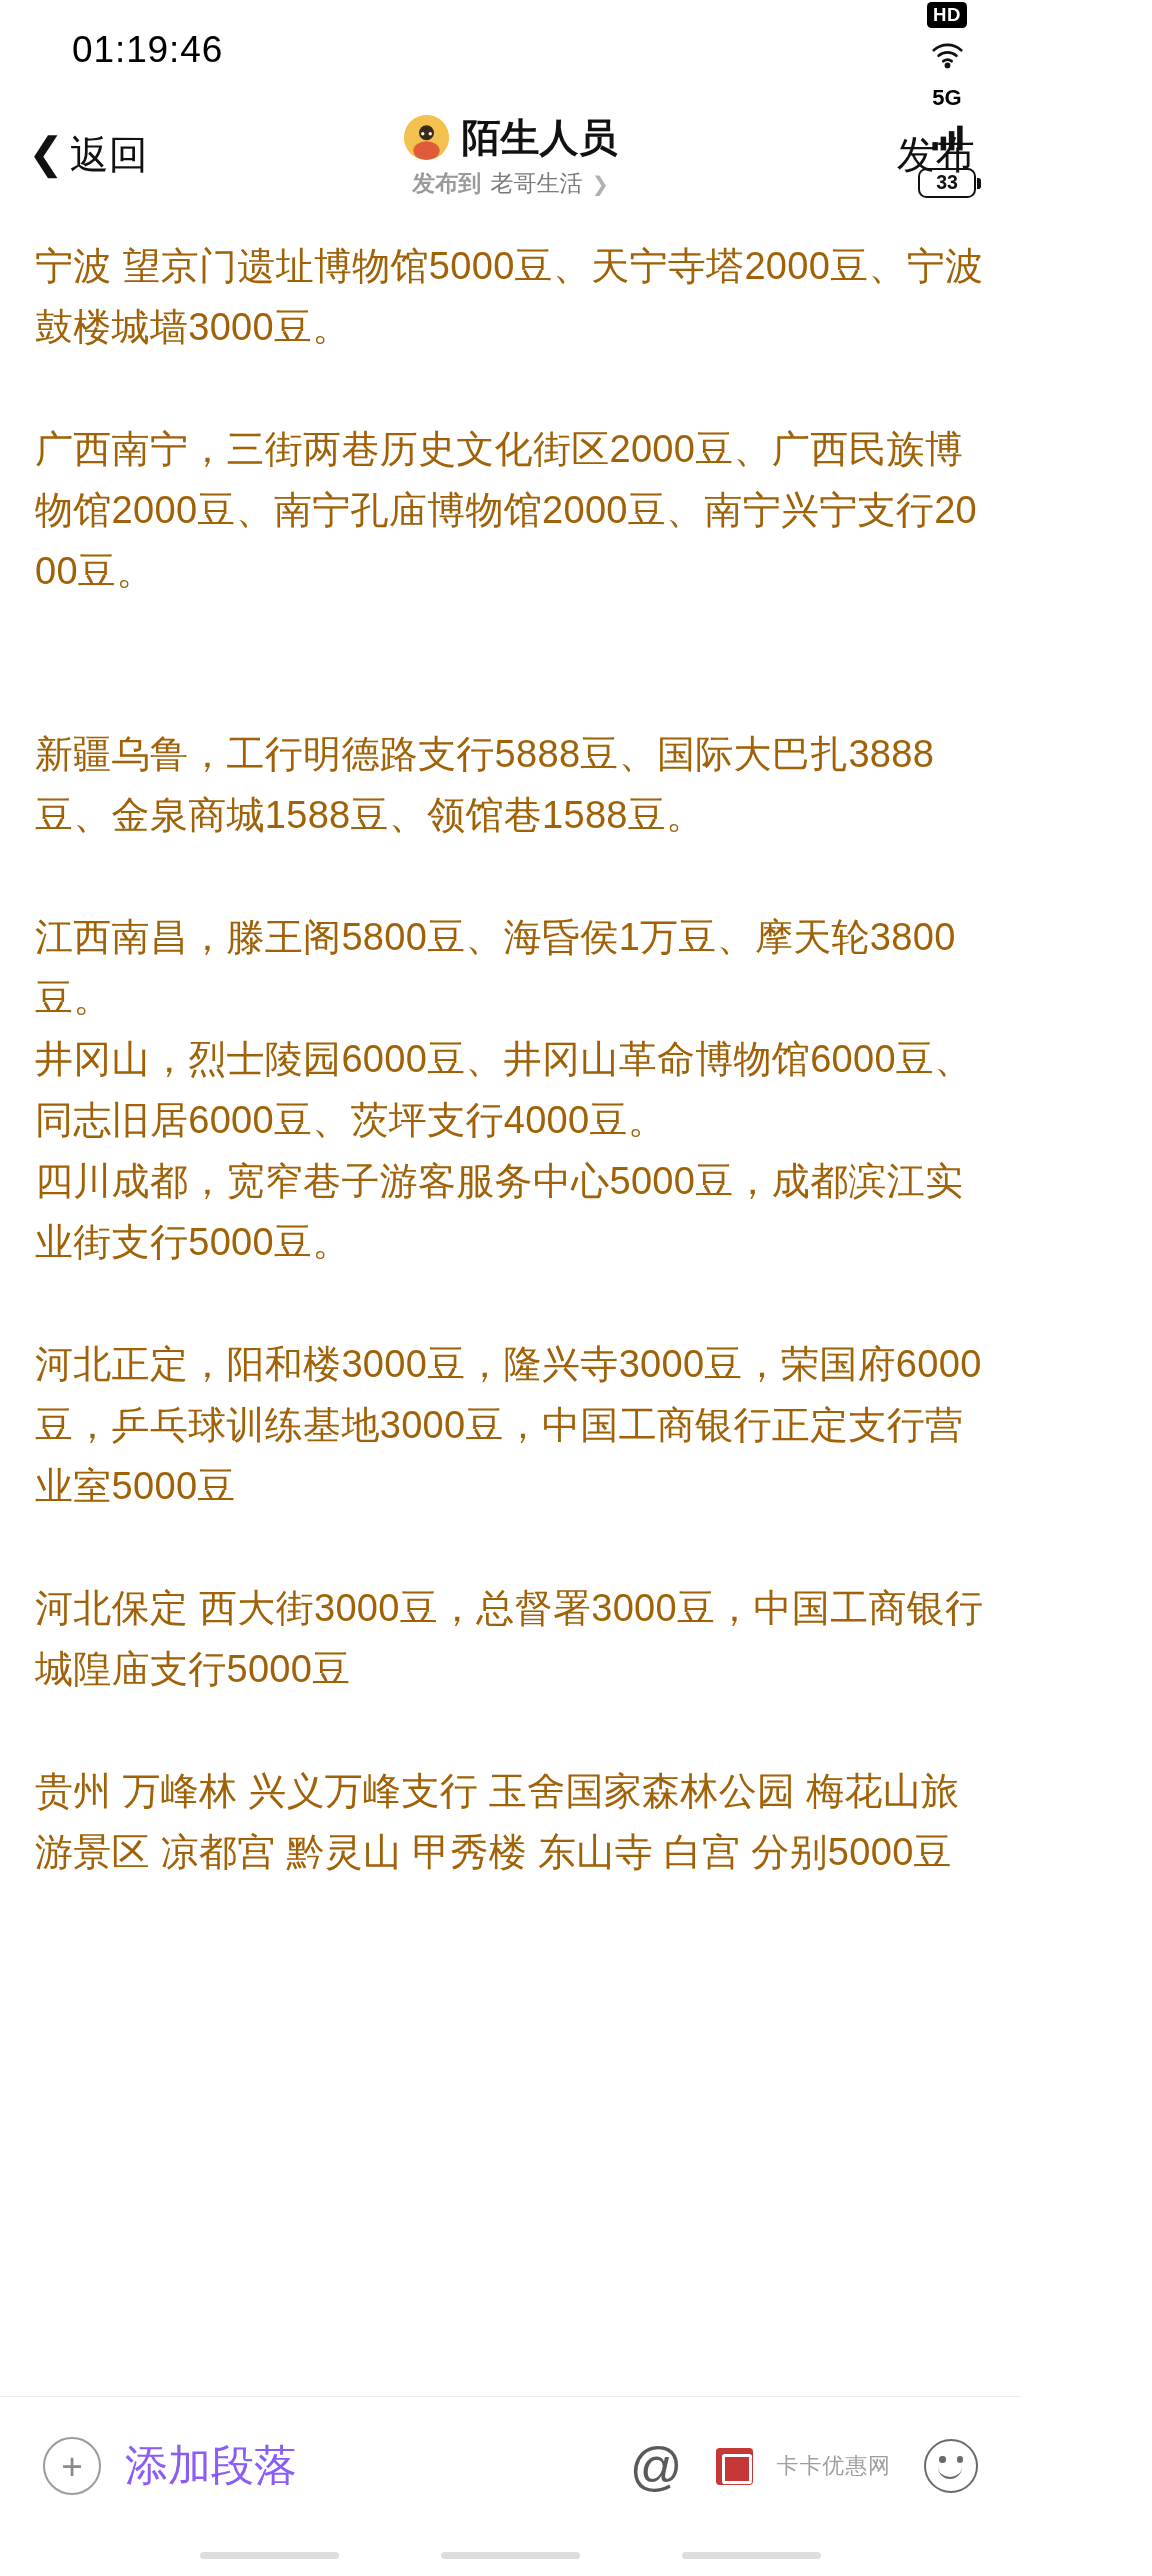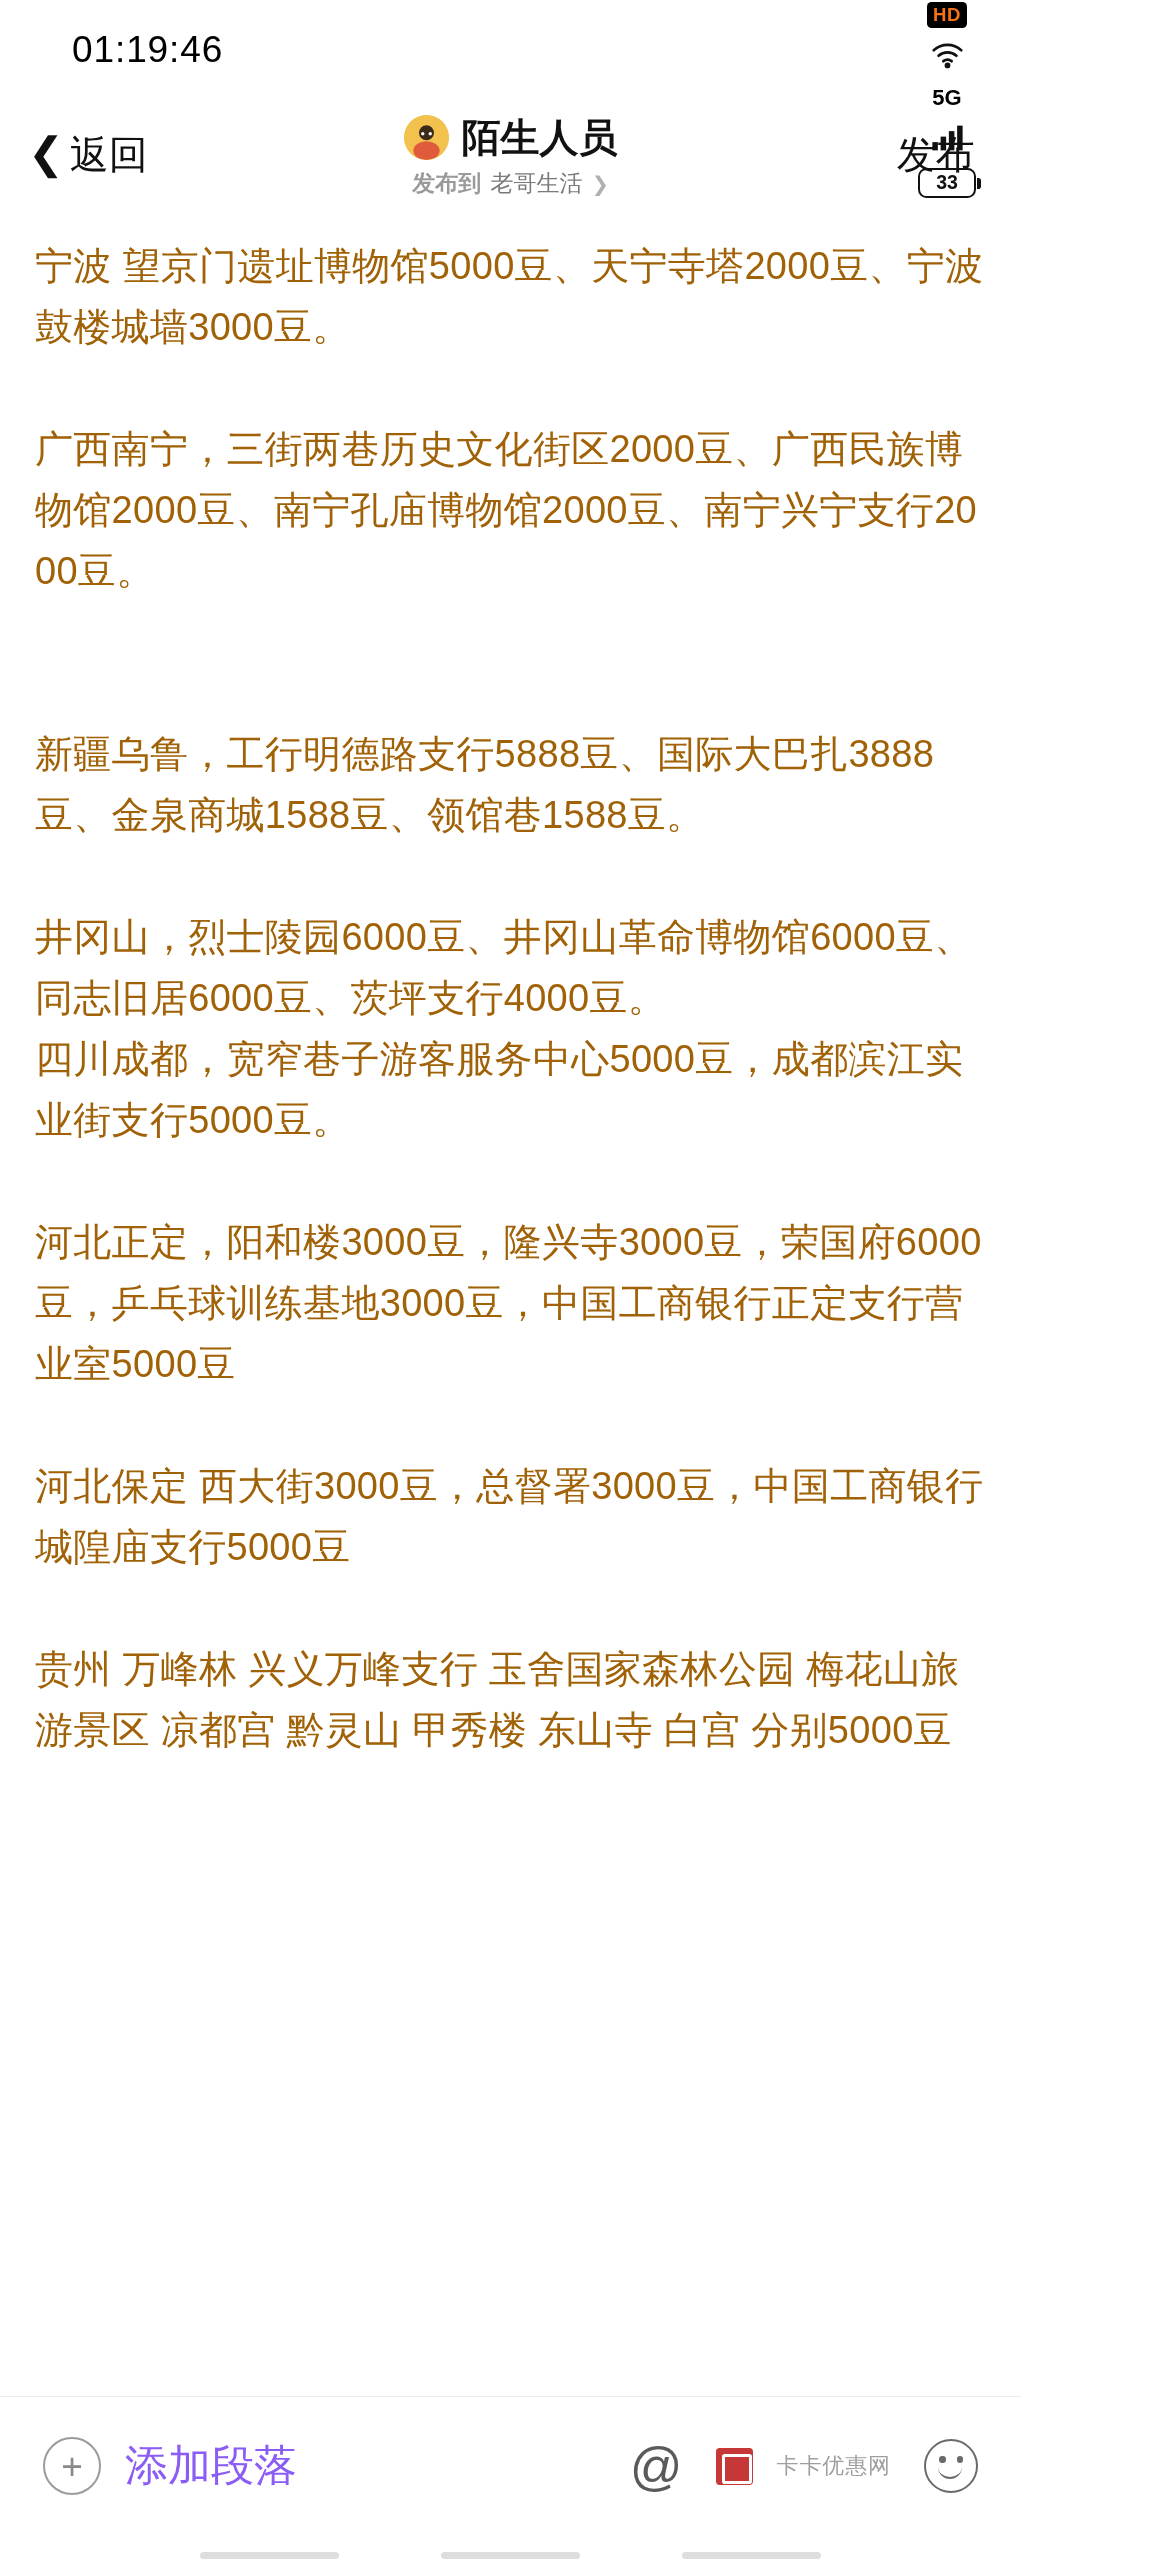--- a/index.html
+++ b/index.html
@@ -43,21 +43,21 @@
   .netspeed {
     display: flex;
     flex-direction: column;
     align-items: center;
     line-height: 1;
   }
   .netspeed .n1 { font-size: 20.4px; color:#000; font-weight:600; }
   .netspeed .n2 { font-size: 16px; color:#000; font-weight:600; margin-top:1.9px; }
   .hd-badge {
     background: #000;
-    color: #f97316;
+    color: #ffffff;
     font-size: 18.6px;
     font-weight: 700;
     border-radius: 4.6px;
     padding: 1.9px 5.6px;
     letter-spacing: 0.5px;
   }
   .icon-5g { font-size: 22px; font-weight: 700; color: #000; }
   .battery {
     width: 58px; height: 30px;
     border: 2.8px solid #111;
@@ -318,20 +318,21 @@
   </div>
 
   <div class="editor">
     <div class="para">宁波 望京门遗址博物馆5000豆、天宁寺塔2000豆、宁波鼓楼城墙3000豆。</div>
     <div class="para blank"></div>
     <div class="para">广西南宁，三街两巷历史文化街区2000豆、广西民族博物馆2000豆、南宁孔庙博物馆2000豆、南宁兴宁支行2000豆。</div>
     <div class="para blank"></div>
     <div class="para blank"></div>
     <div class="para">新疆乌鲁，工行明德路支行5888豆、国际大巴扎3888豆、金泉商城1588豆、领馆巷1588豆。</div>
     <div class="para blank"></div>
+    <div class="para">江西南昌，滕王阁5800豆、海昏侯1万豆、摩天轮3800豆。</div>
     <div class="para">井冈山，烈士陵园6000豆、井冈山革命博物馆6000豆、同志旧居6000豆、茨坪支行4000豆。</div>
     <div class="para">四川成都，宽窄巷子游客服务中心5000豆，成都滨江实业街支行5000豆。</div>
     <div class="para blank"></div>
     <div class="para">河北正定，阳和楼3000豆，隆兴寺3000豆，荣国府6000豆，乒乓球训练基地3000豆，中国工商银行正定支行营业室5000豆</div>
     <div class="para blank"></div>
     <div class="para">河北保定 西大街3000豆，总督署3000豆，中国工商银行城隍庙支行5000豆</div>
     <div class="para blank"></div>
     <div class="para">贵州 万峰林 兴义万峰支行 玉舍国家森林公园 梅花山旅游景区 凉都宫 黔灵山 甲秀楼 东山寺 白宫 分别5000豆</div>
   </div>
 

